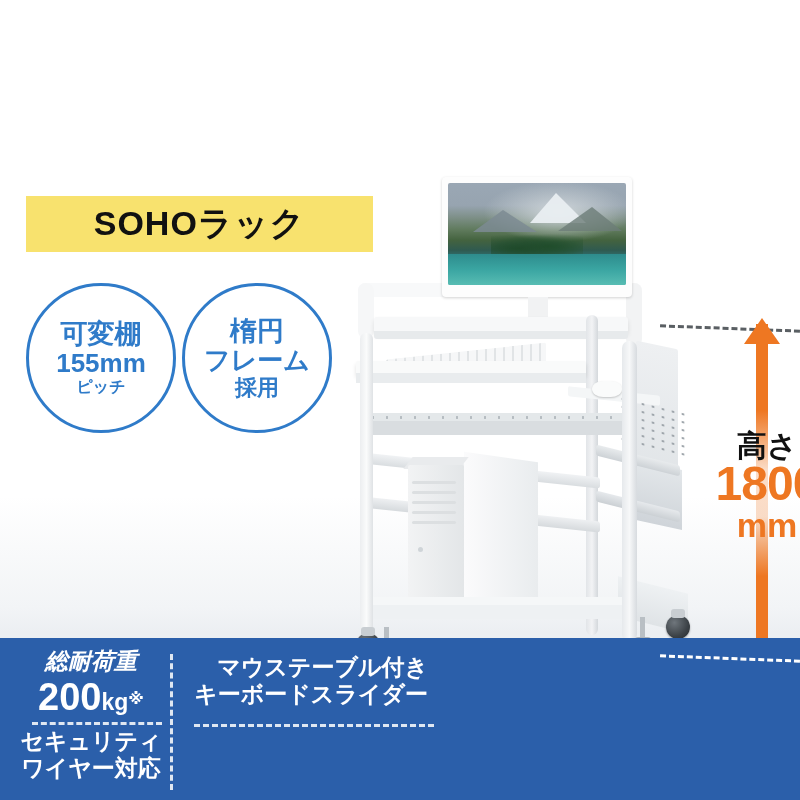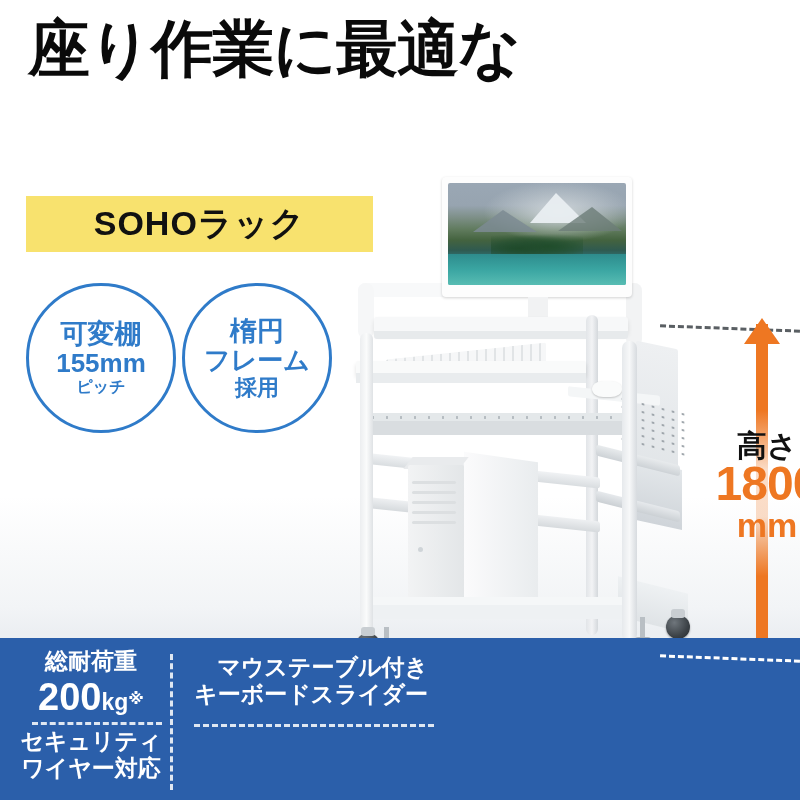--- a/index.html
+++ b/index.html
@@ -205,40 +205,39 @@
 
   
   #banner{
     position:absolute;left:0;top:638px;width:800px;height:162px;
     background:#2b5faa;color:#fff;
   }
   .feat-grid{
     position:absolute;left:18px;top:6px;width:352px;height:150px;
   }
   .cell{position:absolute;text-align:center;font-weight:700;line-height:1.18;}
-  .cell .small{font-size:23px;}
+  .cell .small{font-size:23px;font-style:italic;}
   .cell .big{font-size:38px;}
   .cell .kg{font-size:23px;}
   .cell .star{font-size:16px;vertical-align:super;}
   #cell-1{left:0;top:4px;width:146px;}
   #cell-2{left:0;top:84px;width:146px;font-size:23px;}
   #cell-3{left:160px;top:10px;width:250px;font-size:23px;text-align:right;}
   #cell-4{left:160px;top:88px;width:250px;font-size:23px;}
 
   .vdiv{position:absolute;left:152px;top:10px;height:136px;border-left:3px dashed rgba(255,255,255,.85);}
   .hdiv-l{position:absolute;left:14px;top:78px;width:130px;border-top:3px dashed rgba(255,255,255,.85);}
   .hdiv-r{position:absolute;left:176px;top:80px;width:240px;border-top:3px dashed rgba(255,255,255,.85);}
 </style>
 </head>
 <body>
 
 <div id="page">
 
   <div class="headline">
-    <span class="ln">座り作業に最適な</span>
   </div>
 
   <div class="badge-yellow">
     <span>SOHOラック</span>
   </div>
 
   <div class="circle" id="circle-1">
     <span class="l1">可変棚</span>
     <span class="l2">155mm</span>
     <span class="l3">ピッチ</span>

